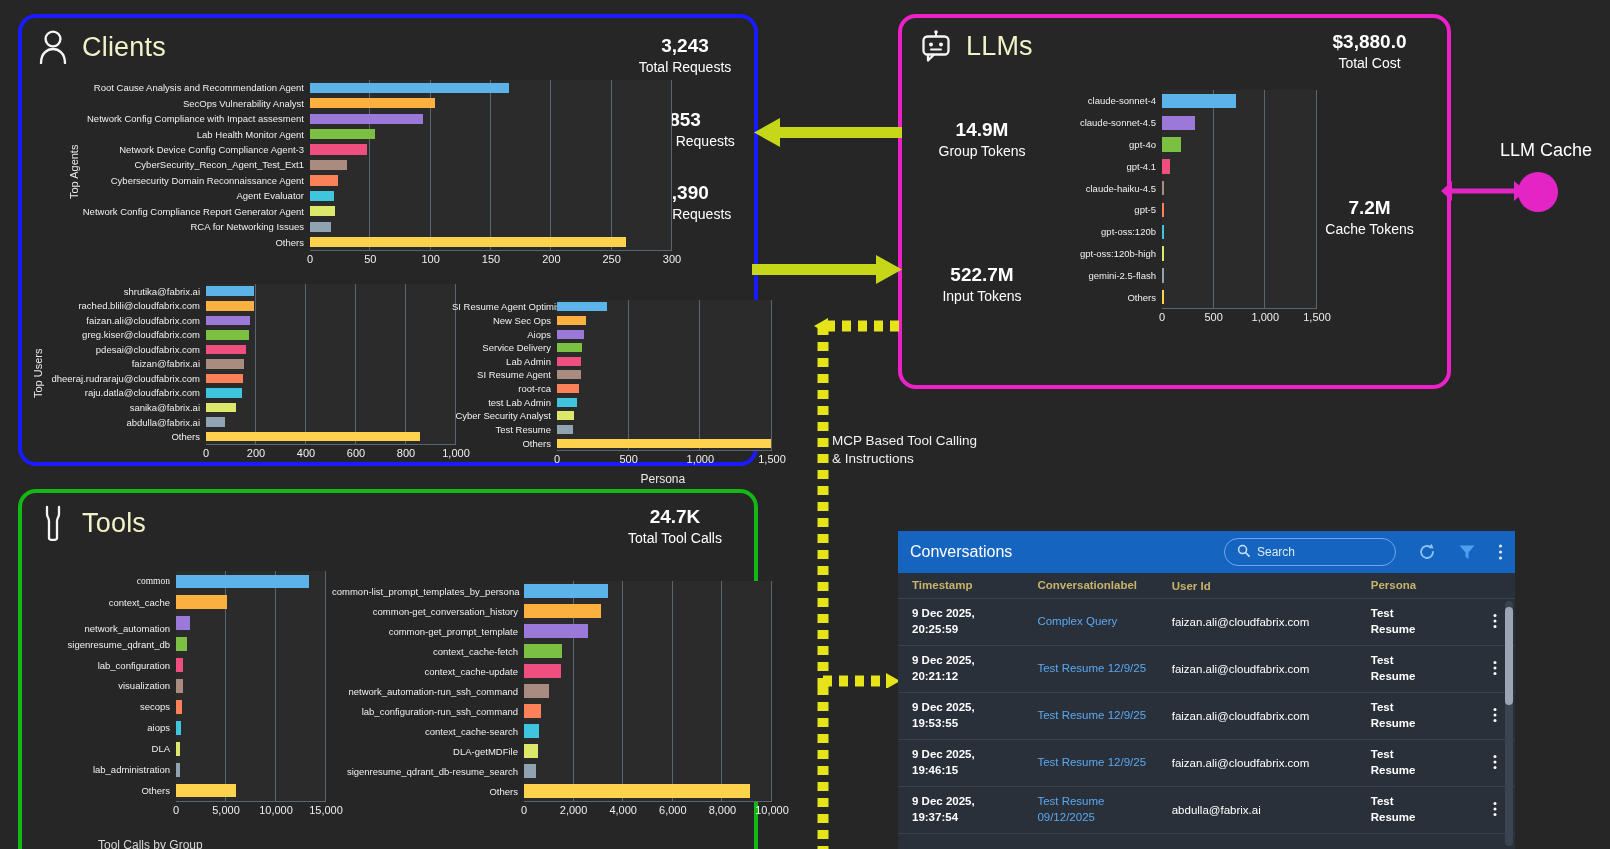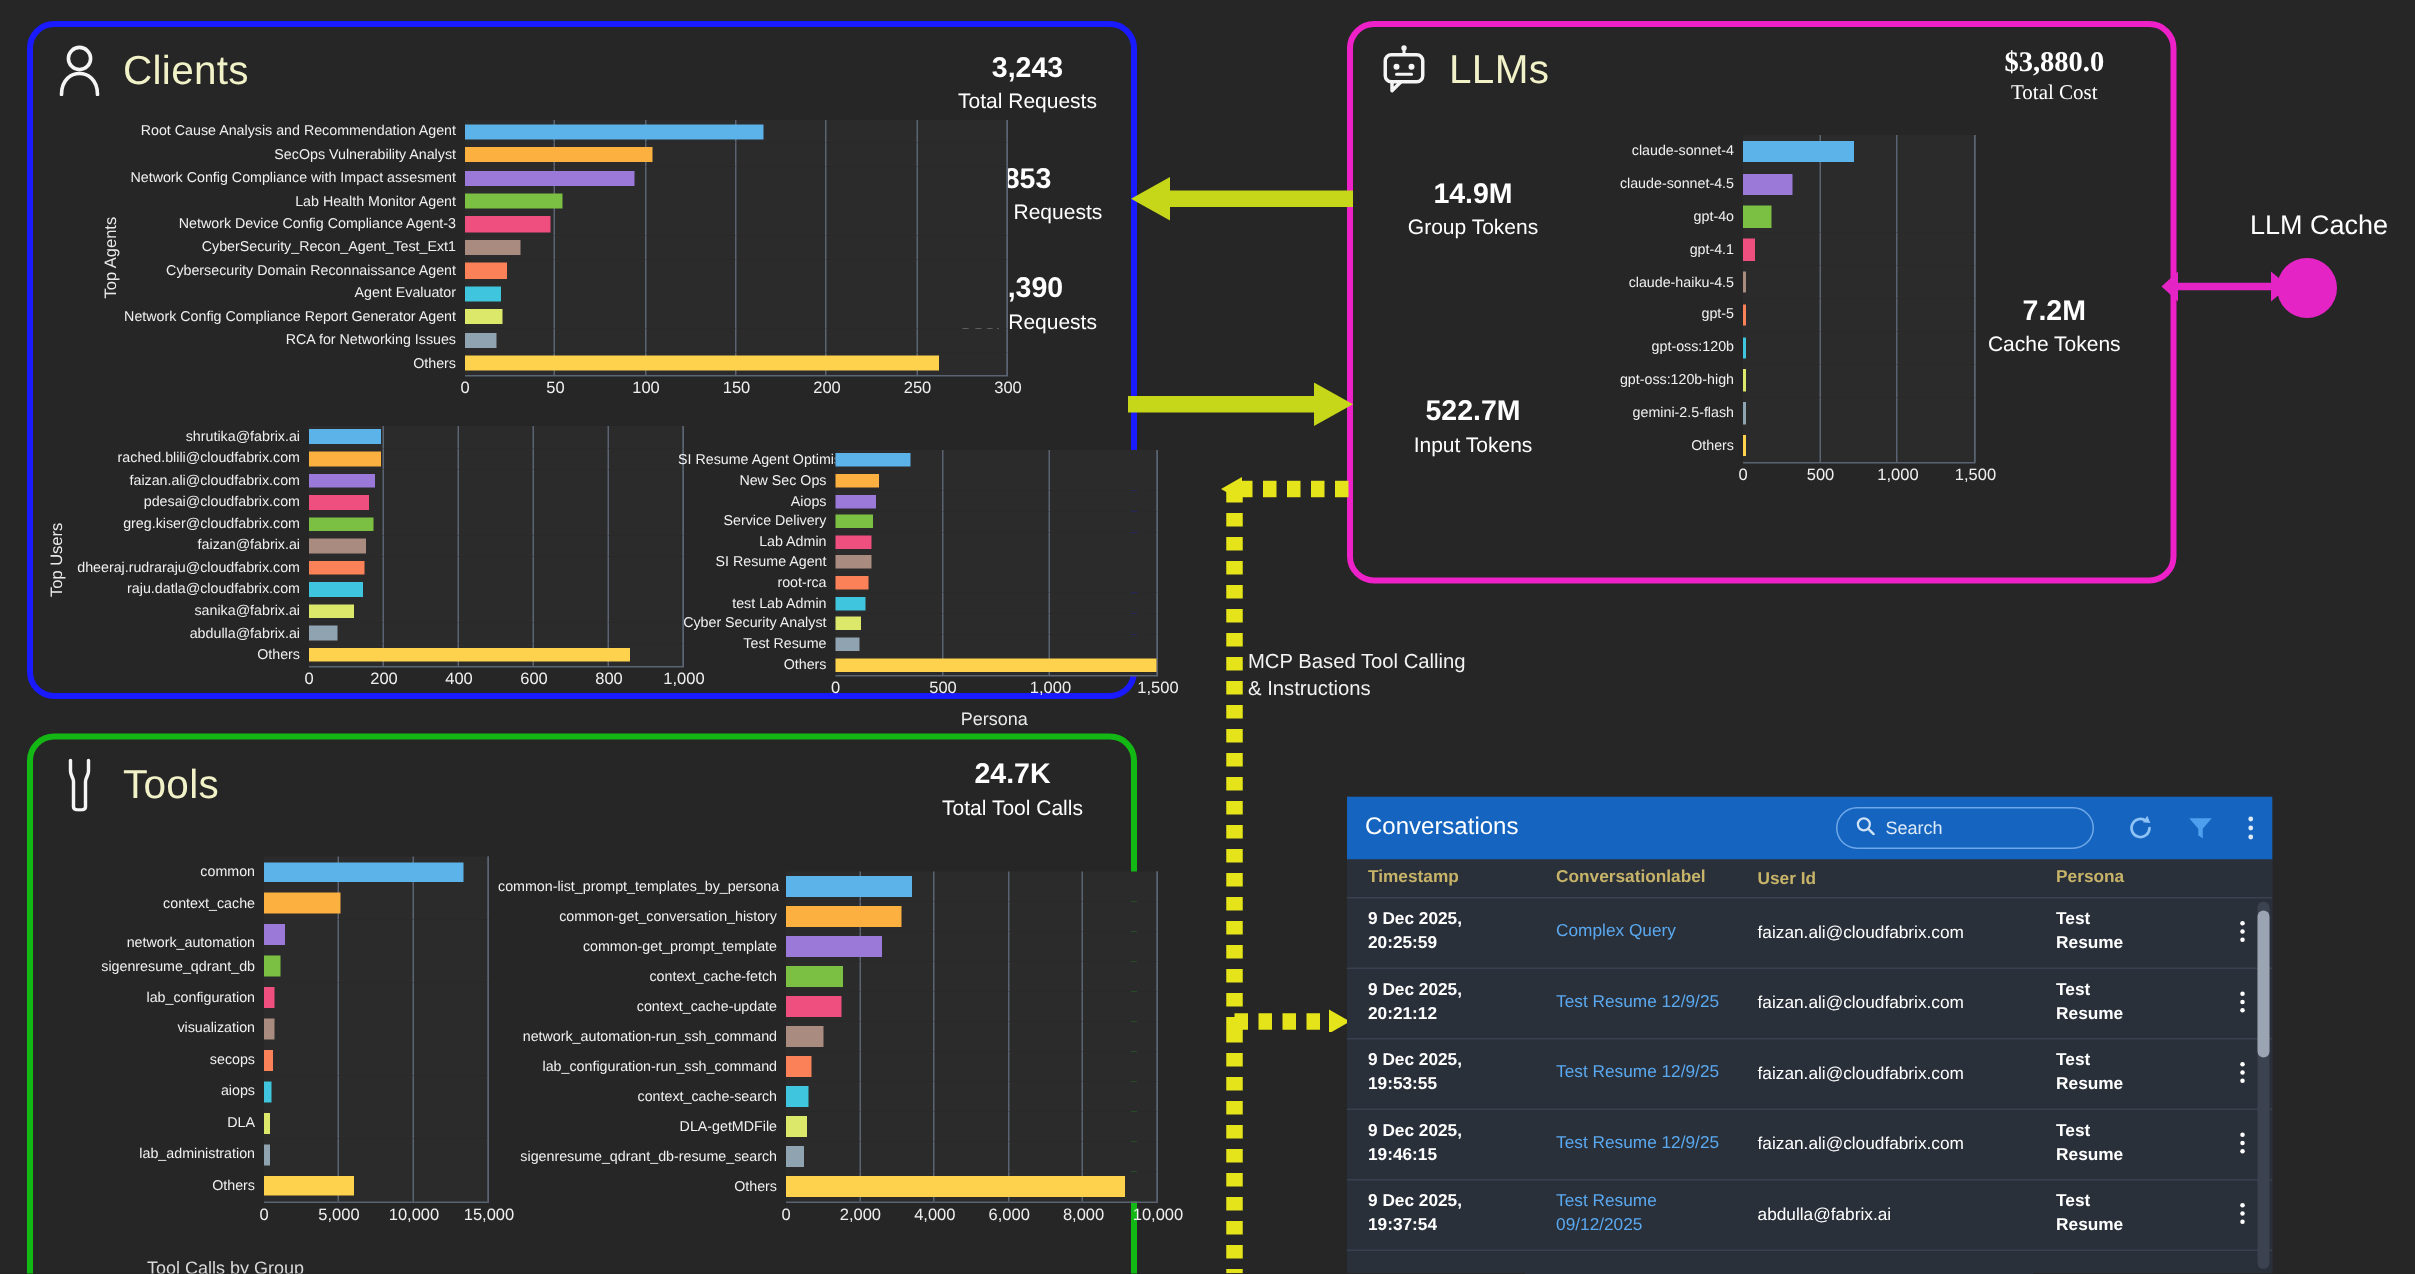--- a/index.html
+++ b/index.html
@@ -303,39 +303,39 @@
           <div class="plot" style="width:250px;height:14.545454545454545px;">
             <div class="gridcell" style="left:49px;"></div>
             <div class="gridcell" style="left:99px;"></div>
             <div class="gridcell" style="left:149px;"></div>
             <div class="gridcell" style="left:199px;"></div>
             <div class="gridcell" style="left:249px;"></div>
             <div style="position:absolute;top:2.4727272727272727px;left:0;height:9.6px;width:43.75px;background:#9b79d8;" title="175"></div>
           </div>
         </div>
         <div class="row" style="height:14.545454545454545px;">
+          <div class="cat" style="width:170px;font-size:9.5px;">greg.kiser@cloudfabrix.com</div>
+          <div class="plot" style="width:250px;height:14.545454545454545px;">
+            <div class="gridcell" style="left:49px;"></div>
+            <div class="gridcell" style="left:99px;"></div>
+            <div class="gridcell" style="left:149px;"></div>
+            <div class="gridcell" style="left:199px;"></div>
+            <div class="gridcell" style="left:249px;"></div>
+            <div style="position:absolute;top:2.4727272727272727px;left:0;height:9.6px;width:42.5px;background:#7cc043;" title="170"></div>
+          </div>
+        </div>
+        <div class="row" style="height:14.545454545454545px;">
           <div class="cat" style="width:170px;font-size:9.5px;">pdesai@cloudfabrix.com</div>
           <div class="plot" style="width:250px;height:14.545454545454545px;">
             <div class="gridcell" style="left:49px;"></div>
             <div class="gridcell" style="left:99px;"></div>
             <div class="gridcell" style="left:149px;"></div>
             <div class="gridcell" style="left:199px;"></div>
             <div class="gridcell" style="left:249px;"></div>
             <div style="position:absolute;top:2.4727272727272727px;left:0;height:9.6px;width:40px;background:#ef4f7e;" title="160"></div>
-          </div>
-        </div>
-        <div class="row" style="height:14.545454545454545px;">
-          <div class="cat" style="width:170px;font-size:9.5px;">greg.kiser@cloudfabrix.com</div>
-          <div class="plot" style="width:250px;height:14.545454545454545px;">
-            <div class="gridcell" style="left:49px;"></div>
-            <div class="gridcell" style="left:99px;"></div>
-            <div class="gridcell" style="left:149px;"></div>
-            <div class="gridcell" style="left:199px;"></div>
-            <div class="gridcell" style="left:249px;"></div>
-            <div style="position:absolute;top:2.4727272727272727px;left:0;height:9.6px;width:42.5px;background:#7cc043;" title="170"></div>
           </div>
         </div>
         <div class="row" style="height:14.545454545454545px;">
           <div class="cat" style="width:170px;font-size:9.5px;">faizan@fabrix.ai</div>
           <div class="plot" style="width:250px;height:14.545454545454545px;">
             <div class="gridcell" style="left:49px;"></div>
             <div class="gridcell" style="left:99px;"></div>
             <div class="gridcell" style="left:149px;"></div>
             <div class="gridcell" style="left:199px;"></div>
             <div class="gridcell" style="left:249px;"></div>
@@ -529,21 +529,21 @@
           <rect x="3.5" y="6.5" width="25" height="18" rx="4" fill="none" stroke="#f5f5f5" stroke-width="2.3"></rect>
           <path d="M8 24.5 L8 30.5 L14 24.5" fill="none" stroke="#f5f5f5" stroke-width="2.3" stroke-linejoin="round"></path>
           <circle cx="11" cy="14.5" r="2" fill="#f5f5f5"></circle>
           <circle cx="21" cy="14.5" r="2" fill="#f5f5f5"></circle>
           <line x1="11" y1="19.5" x2="21" y2="19.5" stroke="#f5f5f5" stroke-width="2" stroke-linecap="round"></line>
         </svg>
       </span>
       <span class="panel-title">LLMs</span>
     </div>
 
-    <div class="kpi" style="left:400px; top:12px; width:135px;font-family:Liberation Serif, serif;">
+    <div class="kpi" style="left:400px; top:12px; width:135px;">
       <div class="val">$3,880.0</div>
       <div class="lbl">Total Cost</div>
     </div>
     <div class="kpi" style="left:10px; top:100px; width:140px;">
       <div class="val">14.9M</div>
       <div class="lbl">Group Tokens</div>
     </div>
     <div class="kpi" style="left:10px; top:245px; width:140px;">
       <div class="val">522.7M</div>
       <div class="lbl">Input Tokens</div>
@@ -663,21 +663,21 @@
       </span>
       <span class="panel-title">Tools</span>
     </div>
 
     <div class="kpi" style="left:578px; top:12px; width:150px;">
       <div class="val">24.7K</div>
       <div class="lbl">Total Tool Calls</div>
     </div>
 
     <div class="chart" id="chart-tool-groups" style="left:14px; top:78px; width:290px; height:250px;">
-        <div class="row" style="height:20.90909090909091px;">
+        <div class="row" style="height:20.90909090909091px;font-family:Liberation Serif, serif;">
           <div class="cat" style="width:140px;font-size:9.5px;">common</div>
           <div class="plot" style="width:150px;height:20.90909090909091px;">
             <div class="gridcell" style="left:49px;"></div>
             <div class="gridcell" style="left:99px;"></div>
             <div class="gridcell" style="left:149px;"></div>
             <div style="position:absolute;top:3.5545454545454547px;left:0;height:13.8px;width:133px;background:#5cb3ea;" title="13300"></div>
           </div>
         </div>
         <div class="row" style="height:20.90909090909091px;">
           <div class="cat" style="width:140px;font-size:9.5px;">context_cache</div>

